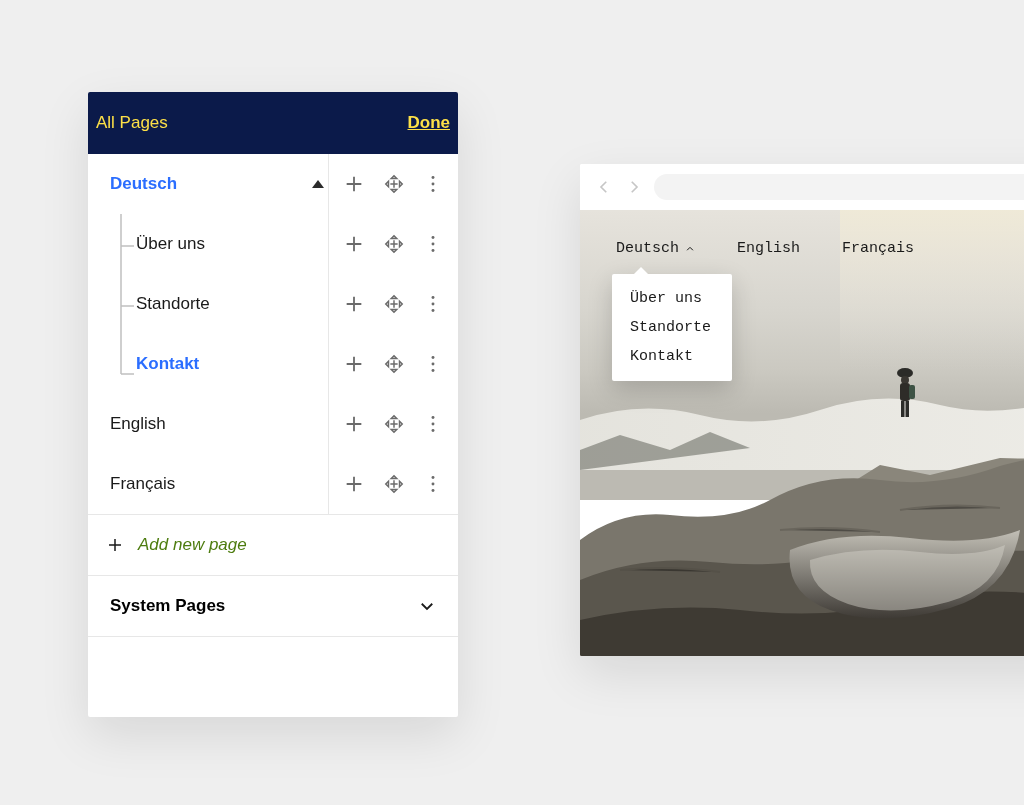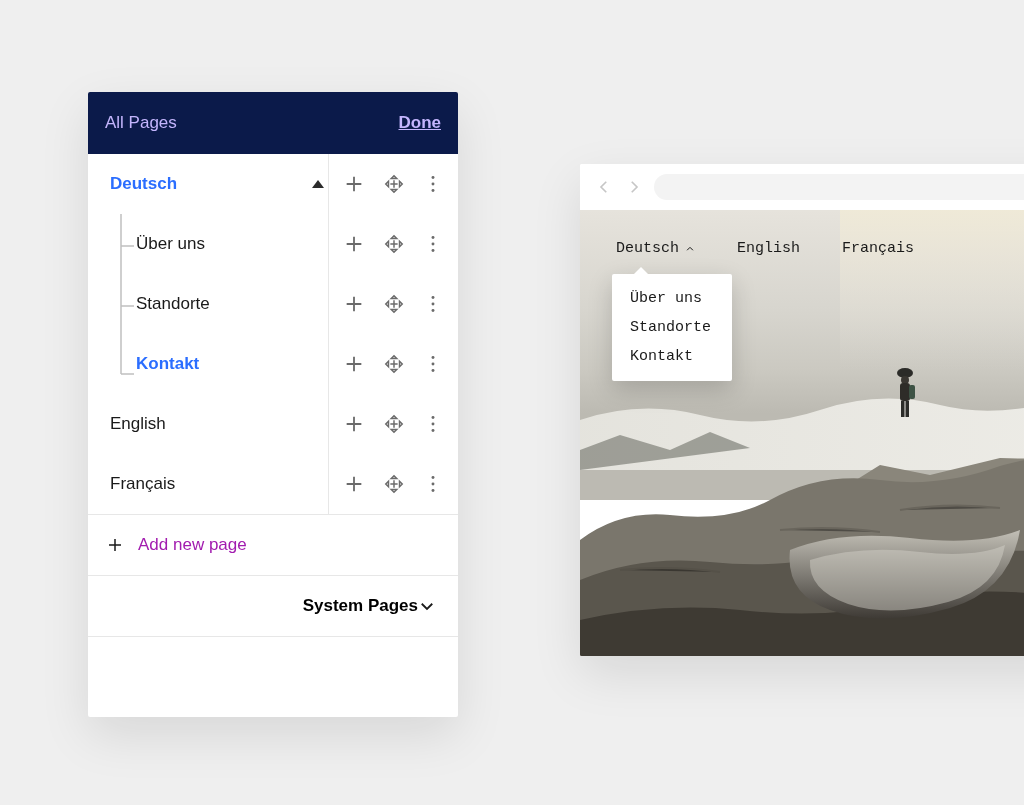--- a/index.html
+++ b/index.html
@@ -17,26 +17,26 @@
     left: 88px;
     top: 92px;
     width: 370px;
     background: #ffffff;
     box-shadow: 0 18px 50px rgba(0,0,0,0.10);
     border-radius: 2px;
     overflow: hidden;
   }
   .panel-header {
     background: #0b1a4a;
-    color: #c4b5fd;
+    color: #fde047;
     height: 62px;
     display: flex;
     align-items: center;
     justify-content: space-between;
-    padding: 0 17px;
+    padding: 0 8px;
   }
   .panel-header .title {
     font-size: 17px;
     font-weight: 400;
   }
   .panel-header .done {
     font-size: 17px;
     font-weight: 700;
     cursor: pointer;
     text-decoration: underline;
@@ -105,28 +105,29 @@
 
   .divider { height: 1px; background: #e7e7e7; }
 
   .add-row {
     height: 60px;
     display: flex;
     align-items: center;
     padding-left: 18px;
     gap: 14px;
     font-size: 17px;
-    color: #a21caf;
-    cursor: pointer;
+    color: #4d7c0f;
+    cursor: pointer;
+    font-style: italic;
   }
   .system-row {
     height: 60px;
     display: flex;
     align-items: center;
-    justify-content: flex-end;
+    justify-content: space-between;
     padding: 0 22px;
     font-size: 17px;
     font-weight: 700;
     cursor: pointer;
   }
   .panel-bottom-pad { height: 80px; }
 
   
   .browser {
     position: absolute;

